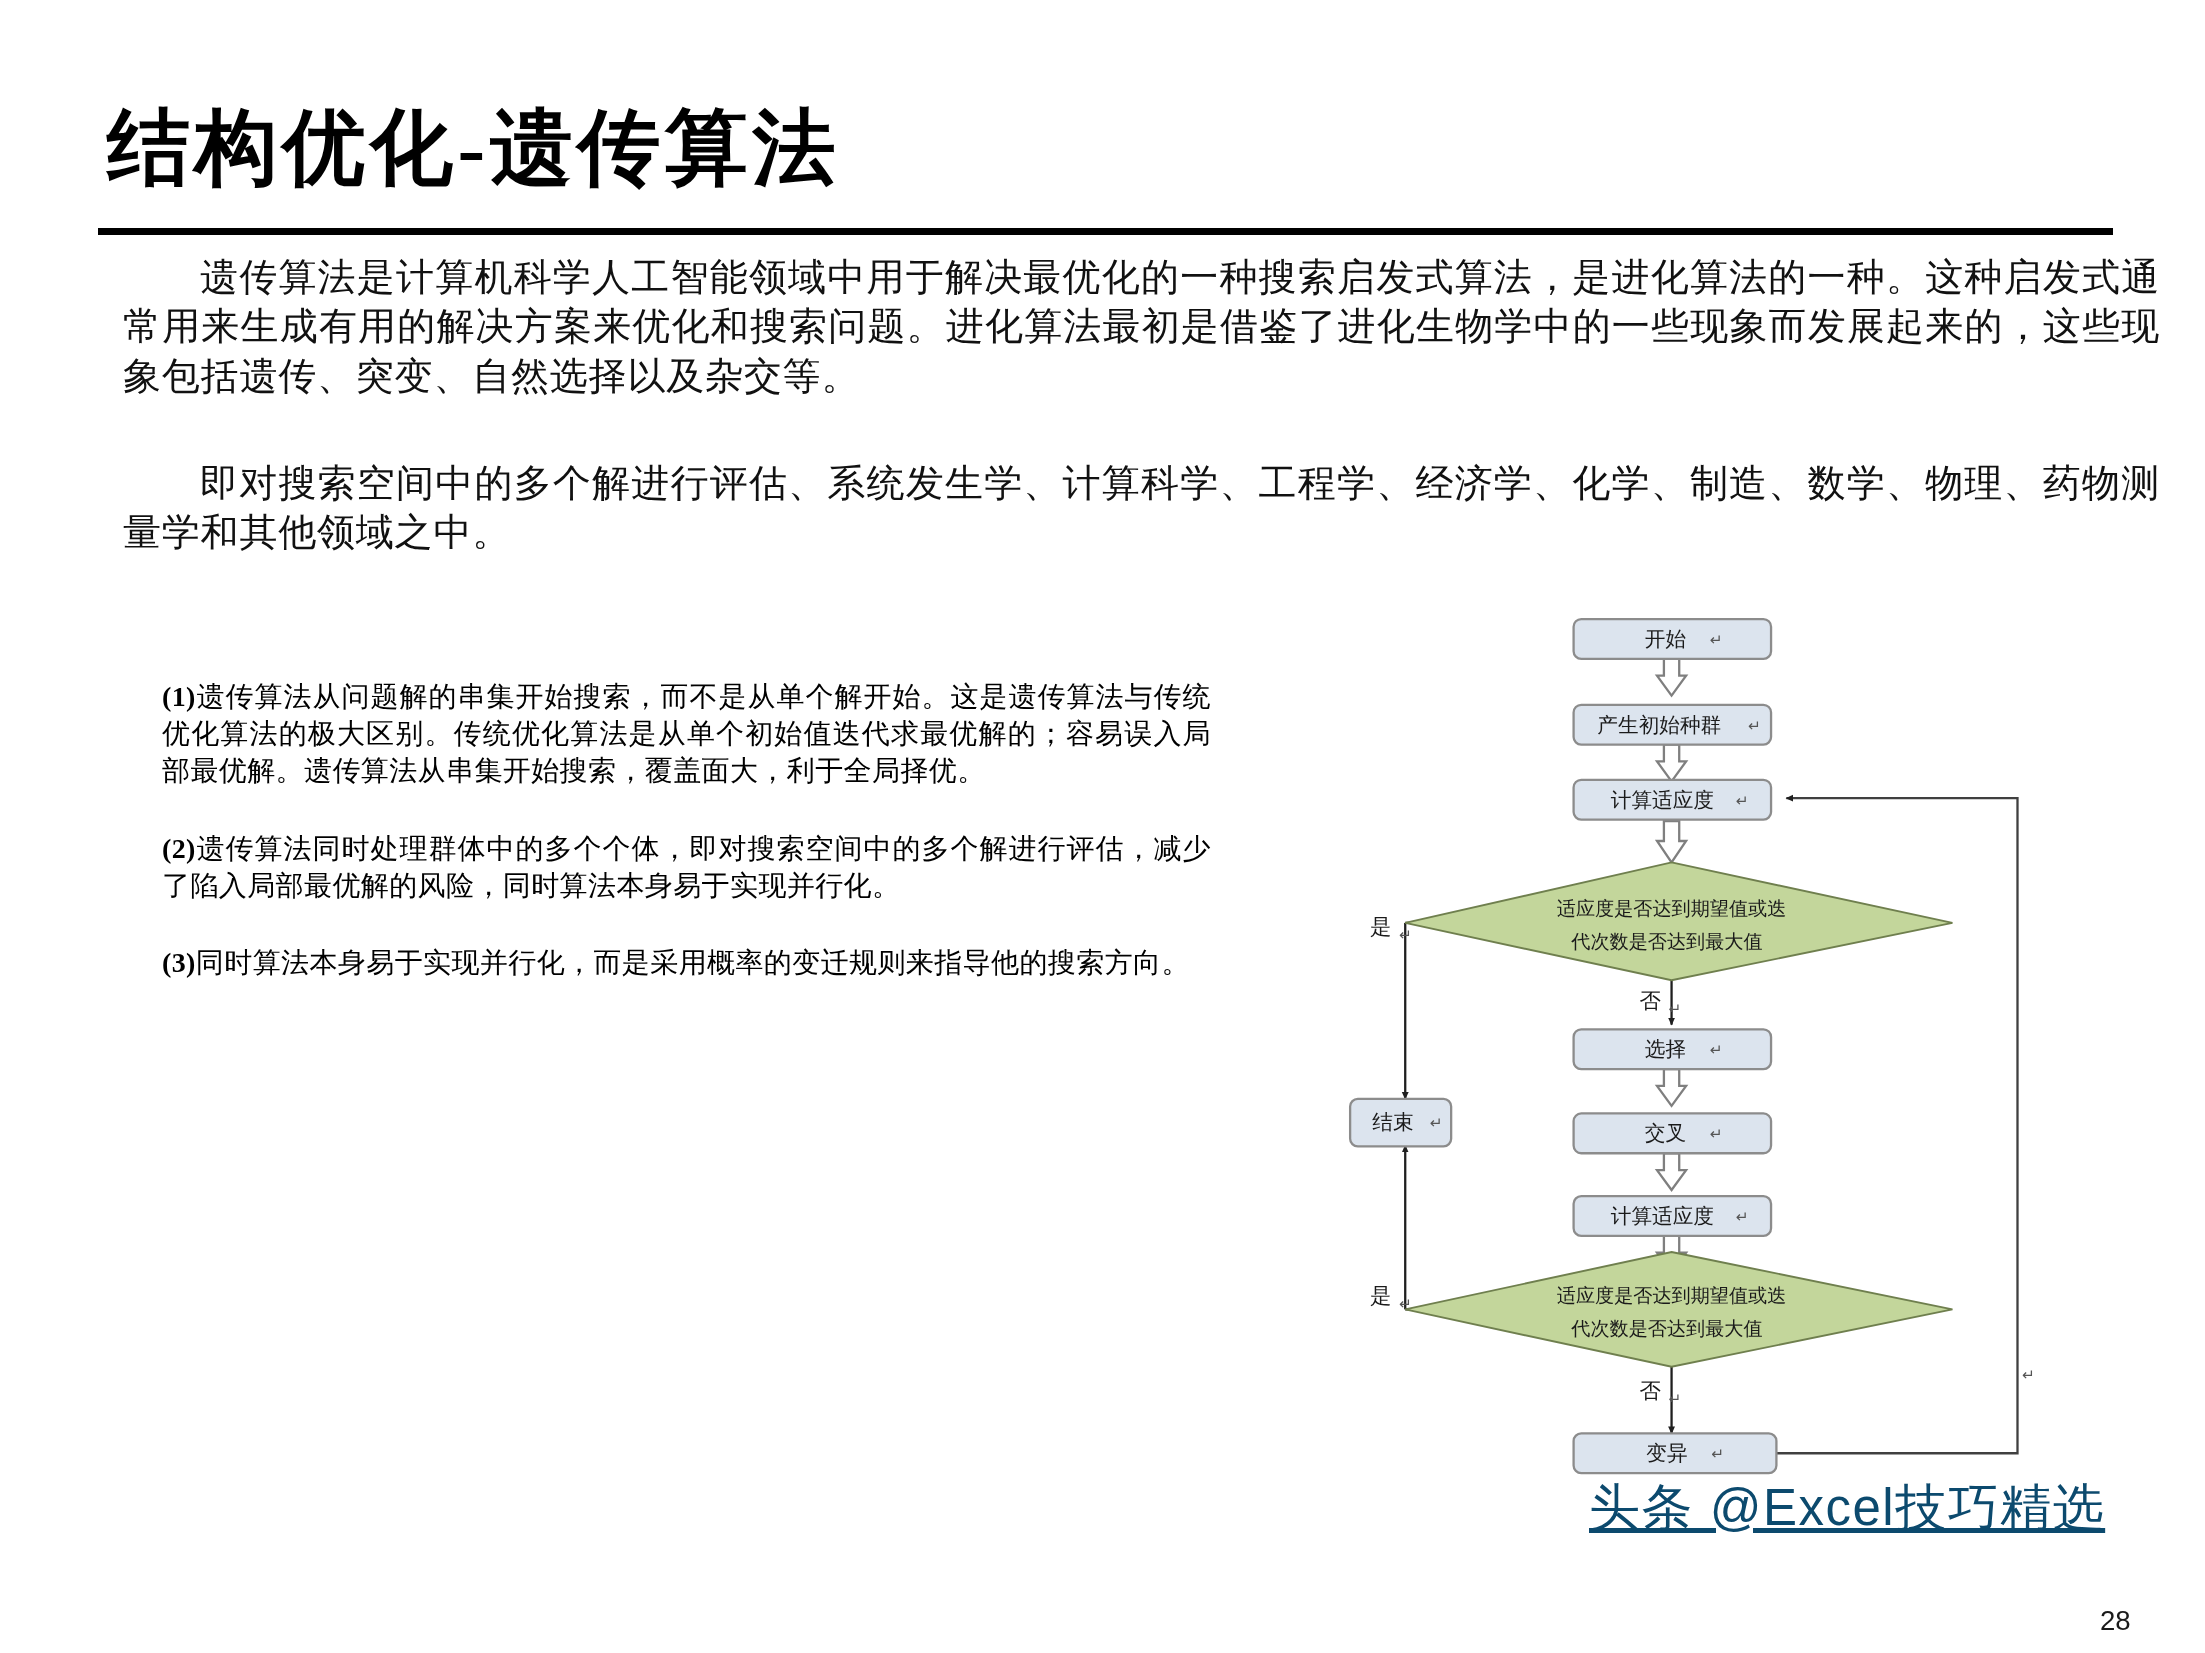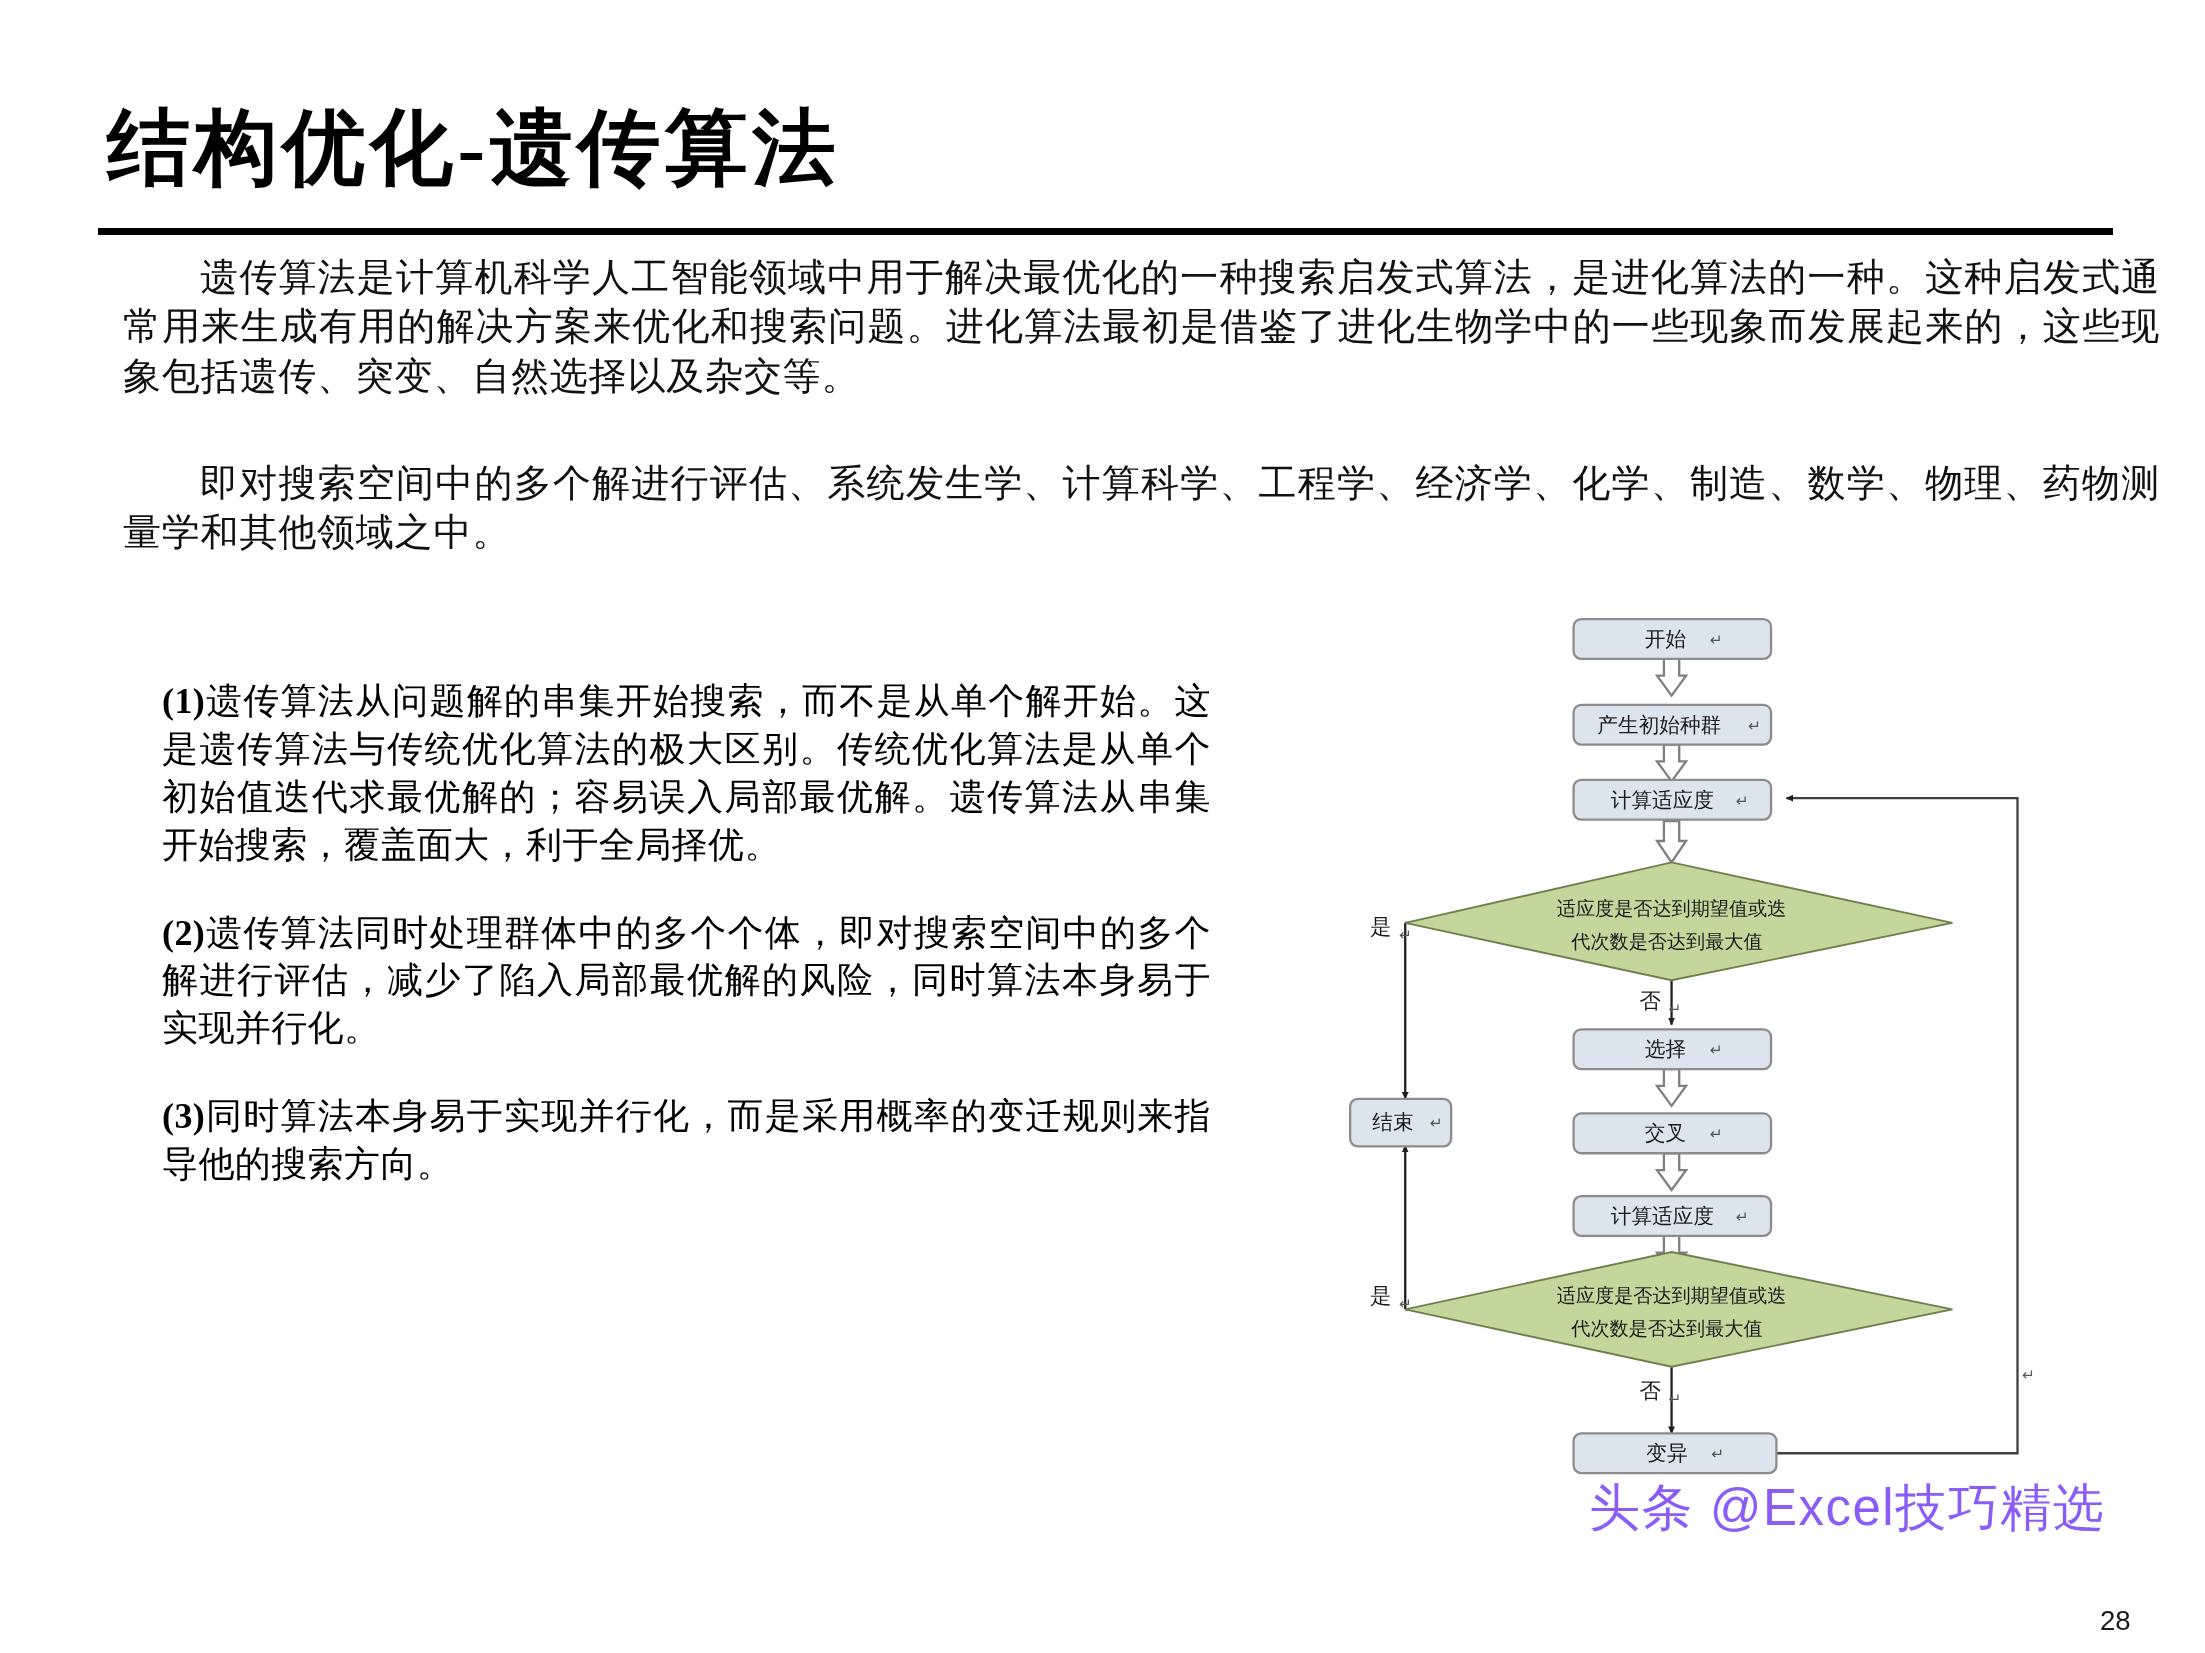--- a/index.html
+++ b/index.html
@@ -69,21 +69,21 @@
     width: 1049px;
   }
   #features-heading {
     font-size: 40px;
     font-weight: bold;
     letter-spacing: 1.5px;
     line-height: 1.15;
     margin-bottom: 6.1px;
   }
   .feature-item {
-    font-size: 36px;
+    font-size: 28px;
     line-height: 1.33;
     letter-spacing: 0.4px;
     margin-bottom: 40px;
     text-align: justify;
     text-justify: inter-character;
   }
   .feature-item .idx {
     font-weight: bold;
   }
 
@@ -124,22 +124,23 @@
   }
 
   
   #watermark {
     position: absolute;
     left: 1589px;
     top: 1474px;
     font-family: "Liberation Sans", "DejaVu Sans", sans-serif;
     font-size: 51px;
     letter-spacing: 1.5px;
-    color: #8b5cf6;
+    color: #0c4a6e;
     white-space: nowrap;
+    text-decoration: underline;
   }
   #page-number {
     position: absolute;
     left: 2100px;
     top: 1605px;
     font-family: "Liberation Sans", "DejaVu Sans", sans-serif;
     font-size: 27.6px;
     color: #1a1a1a;
   }
 </style>

